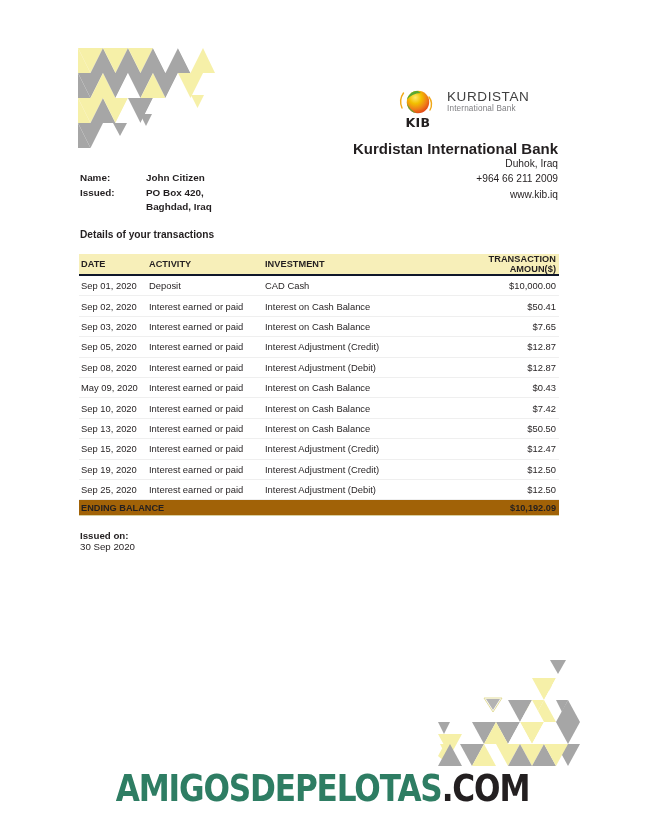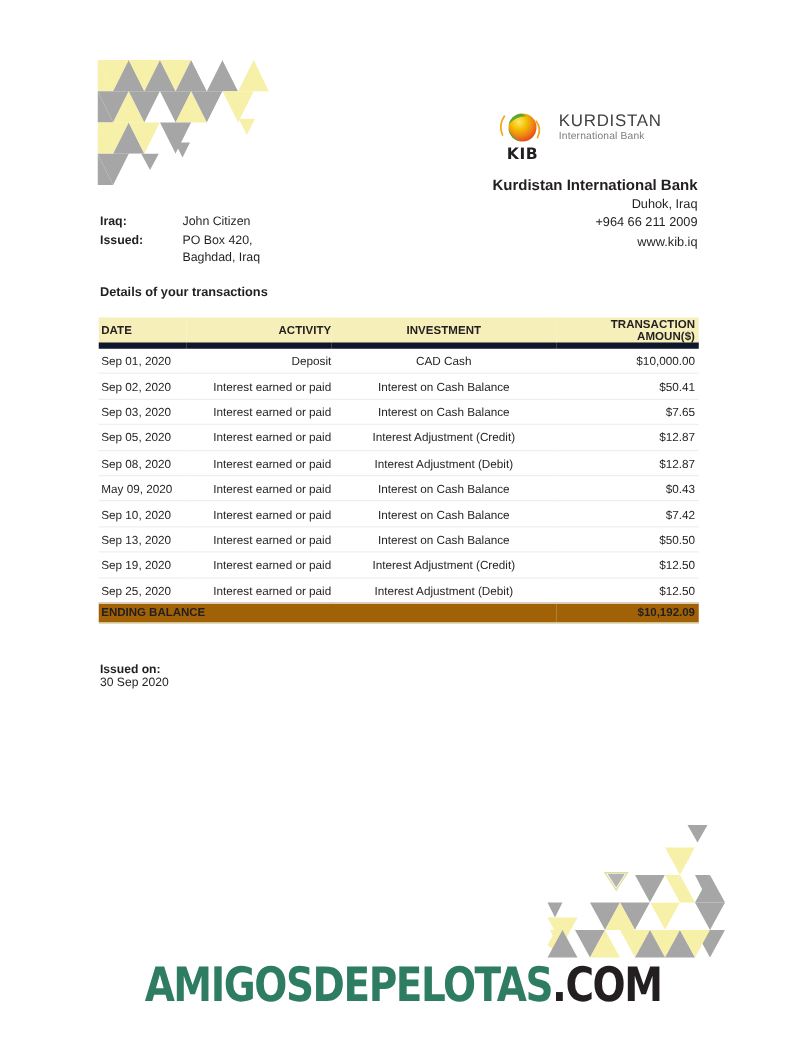--- a/index.html
+++ b/index.html
@@ -72,39 +72,39 @@
     position: absolute;
     right: 87px;
     top: 141px;
     text-align: right;
     font-size: 10.2px;
     line-height: 15.2px;
     color: #231f20;
   }
   .bank-info .bname {
     font-weight: bold;
-    font-size: 12px;
+    font-size: 15px;
     padding-left: 16px;
   }
 
   
   .cust {
     position: absolute;
     left: 80px;
     top: 171px;
     font-size: 9.9px;
     line-height: 14.6px;
   }
   .cust-row { display: flex; }
   .cust-label {
     width: 66px;
     font-weight: bold;
     flex: 0 0 66px;
   }
-  .cust-value { flex: 1 1 auto; }
+  .cust-value { flex: 1 1 auto; font-weight: bold; }
 
   
   .section-title {
     position: absolute;
     left: 80px;
     top: 229px;
     font-size: 10.2px;
     font-weight: bold;
   }
 
@@ -120,26 +120,26 @@
   .tbl th, .tbl td {
     padding: 0;
     vertical-align: middle;
   }
   .tbl thead th {
     background: #f7efb9;
     height: 15px;
     font-weight: bold;
     font-size: 9.2px;
     color: #231f20;
-    border-bottom: 5px solid #0f172a;
+    border-bottom: 2px solid #0f172a;
     letter-spacing: 0.05px;
   }
   .c-date   { width: 68px;  text-align: left;  padding-left: 2px !important; }
-  .c-act    { width: 116px; text-align: right; }
-  .c-inv    { width: 180px; text-align: center; }
+  .c-act    { width: 116px; text-align: left; }
+  .c-inv    { width: 180px; text-align: left; }
   .c-amt    { text-align: right; padding-right: 3px !important; }
 
   .tbl tbody td {
     height: 19.4px;
     border-bottom: 1px solid #efefef;
     color: #231f20;
   }
   .tbl tbody tr:first-child td { border-top: none; margin-top: 13px; }
 
   .tbl tfoot td {
@@ -272,21 +272,21 @@
 
   <div class="bank-info">
     <div class="bname">Kurdistan International Bank</div>
     <div>Duhok, Iraq</div>
     <div>+964 66 211 2009</div>
     <div>www.kib.iq</div>
   </div>
 
   <div class="cust">
     <div class="cust-row">
-      <div class="cust-label">Iraq:</div>
+      <div class="cust-label">Name:</div>
       <div class="cust-value">John Citizen</div>
     </div>
     <div class="cust-row">
       <div class="cust-label">Issued:</div>
       <div class="cust-value">PO Box 420,</div>
     </div>
     <div class="cust-row">
       <div class="cust-label"></div>
       <div class="cust-value">Baghdad, Iraq</div>
     </div>
@@ -344,20 +344,26 @@
           <td class="c-date">Sep 10, 2020</td>
           <td class="c-act">Interest earned or paid</td>
           <td class="c-inv">Interest on Cash Balance</td>
           <td class="c-amt">$7.42</td>
         </tr>
         <tr>
           <td class="c-date">Sep 13, 2020</td>
           <td class="c-act">Interest earned or paid</td>
           <td class="c-inv">Interest on Cash Balance</td>
           <td class="c-amt">$50.50</td>
+        </tr>
+        <tr>
+          <td class="c-date">Sep 15, 2020</td>
+          <td class="c-act">Interest earned or paid</td>
+          <td class="c-inv">Interest Adjustment (Credit)</td>
+          <td class="c-amt">$12.47</td>
         </tr>
         <tr>
           <td class="c-date">Sep 19, 2020</td>
           <td class="c-act">Interest earned or paid</td>
           <td class="c-inv">Interest Adjustment (Credit)</td>
           <td class="c-amt">$12.50</td>
         </tr>
         <tr>
           <td class="c-date">Sep 25, 2020</td>
           <td class="c-act">Interest earned or paid</td>

